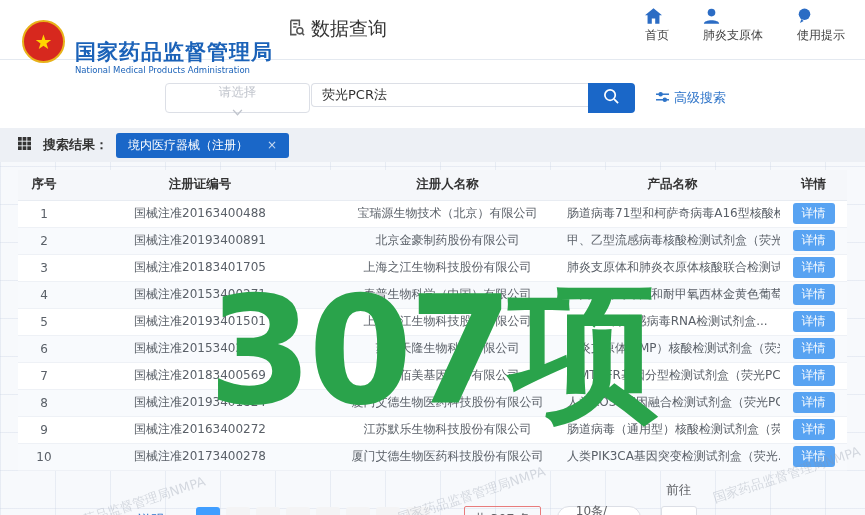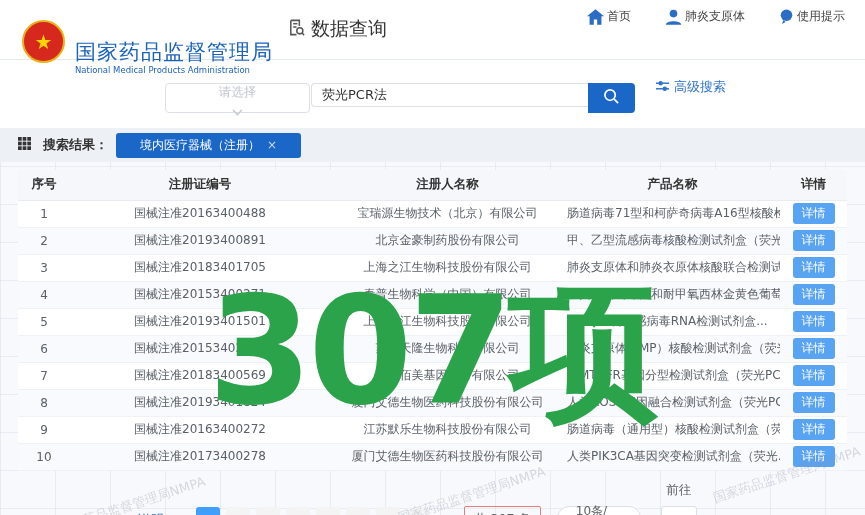--- a/index.html
+++ b/index.html
@@ -7,57 +7,57 @@
     font-family:"DejaVu Sans","Liberation Sans",sans-serif; background:#fff; }
 
   
   .topbar { position:relative; height:60px; background:#fff;
     border-bottom:1px solid #e4e9f0; z-index:5; }
   .logo-group { position:absolute; left:22px; top:8px; display:flex; align-items:center; }
   .emblem { width:43px; height:43px; border-radius:50%; background:#d7281e;
     border:2px solid #e8b21a; display:flex; align-items:center; justify-content:center;
     color:#ffd400; font-size:20px; line-height:1; }
   .logo-text { margin-left:10px; }
-  .logo-title { font-size:21px; font-weight:normal; color:#1b62b8; letter-spacing:1px; line-height:1.15;margin-top:32px; }
+  .logo-title { font-size:21px; font-weight:bold; color:#1b62b8; letter-spacing:1px; line-height:1.15;margin-top:32px; }
   .logo-sub { font-size:8.5px; color:#1b62b8; margin-top:1px; }
   .app-title { position:absolute; left:287px; top:16px; display:flex; align-items:center;
     gap:5px; font-size:19px; color:#333; }
   .top-nav { position:absolute; right:20px; top:8px; display:flex; gap:34px; }
-  .nav-item { display:flex; flex-direction:row; align-items:center; gap:3px; cursor:pointer; }
+  .nav-item { display:flex; flex-direction:column; align-items:flex-start; gap:3px; cursor:pointer; }
   .nav-item svg { display:block; }
   .nav-label { font-size:12px; color:#444; white-space:nowrap; }
 
   
   .search-section { position:relative; height:68px; background:#fff; z-index:4; }
   .search-select { position:absolute; left:165px; top:23px; width:145px; height:30px;
     border:1px solid #dcdfe6; border-radius:4px; background:#fff; display:flex;
     align-items:center; justify-content:space-between; padding:0 8px; cursor:pointer;flex-direction:column; }
   .select-placeholder { font-size:12.5px; color:#c0c4cc; }
   .search-input { position:absolute; left:311px; top:23px; width:277px; height:24px;
     border:1px solid #dcdfe6; border-right:none; border-radius:4px 0 0 4px;
     padding:0 10px; font-size:13px; color:#333; outline:none;
     font-family:"DejaVu Sans","Liberation Sans",sans-serif; }
   .search-btn { position:absolute; left:588px; top:23px; width:47px; height:30px;
     background:#1a67c8; border:none; border-radius:0 4px 4px 0; cursor:pointer;
     display:flex; align-items:center; justify-content:center; }
-  .advanced { position:absolute; left:656px; top:18px; display:flex; align-items:center;
+  .advanced { position:absolute; left:656px; top:29px; display:flex; align-items:center;
     gap:5px; font-size:13px; color:#2e74c9; cursor:pointer; }
 
   
   .page { position:relative; height:387px; background-color:#f7f9fc;
     background-image:
       repeating-linear-gradient(to right, rgba(199,209,226,.33) 0 1px, transparent 1px 55px),
       repeating-linear-gradient(to bottom, rgba(199,209,226,.33) 0 1px, transparent 1px 38px); }
 
   .results-bar { height:34px; background:#edf0f5; display:flex; align-items:center;
     padding-left:18px; gap:8px; }
   .results-label { font-size:13px; color:#333; font-weight:bold; display:flex;
     align-items:center; gap:12px; }
   .result-tag { background:#1a67c8; color:#fff; font-size:12px; border-radius:3px;
-    padding:4px 24px; display:flex; align-items:center; gap:7px; cursor:pointer; }
+    padding:4px 12px; display:flex; align-items:center; gap:19px; cursor:pointer; }
   .tag-close { color:rgba(255,255,255,.75); font-size:12px; cursor:pointer; }
 
   
   .table-card { position:absolute; left:18px; top:42px; width:829px; background:#fff; }
   table { width:100%; border-collapse:collapse; table-layout:fixed; }
   col.c1{width:52px} col.c2{width:260px} col.c3{width:235px} col.c4{width:215px} col.c5{width:67px}
   thead th { background:#f5f7fa; font-size:12.5px; color:#333; font-weight:bold;
     height:30px; text-align:center; border-bottom:1px solid #e8ecf2; }
   tbody td { height:27px; font-size:12px; color:#5a6068; text-align:center;
     border-bottom:1px solid #eef1f6; white-space:nowrap; overflow:hidden; padding:0 2px; }

